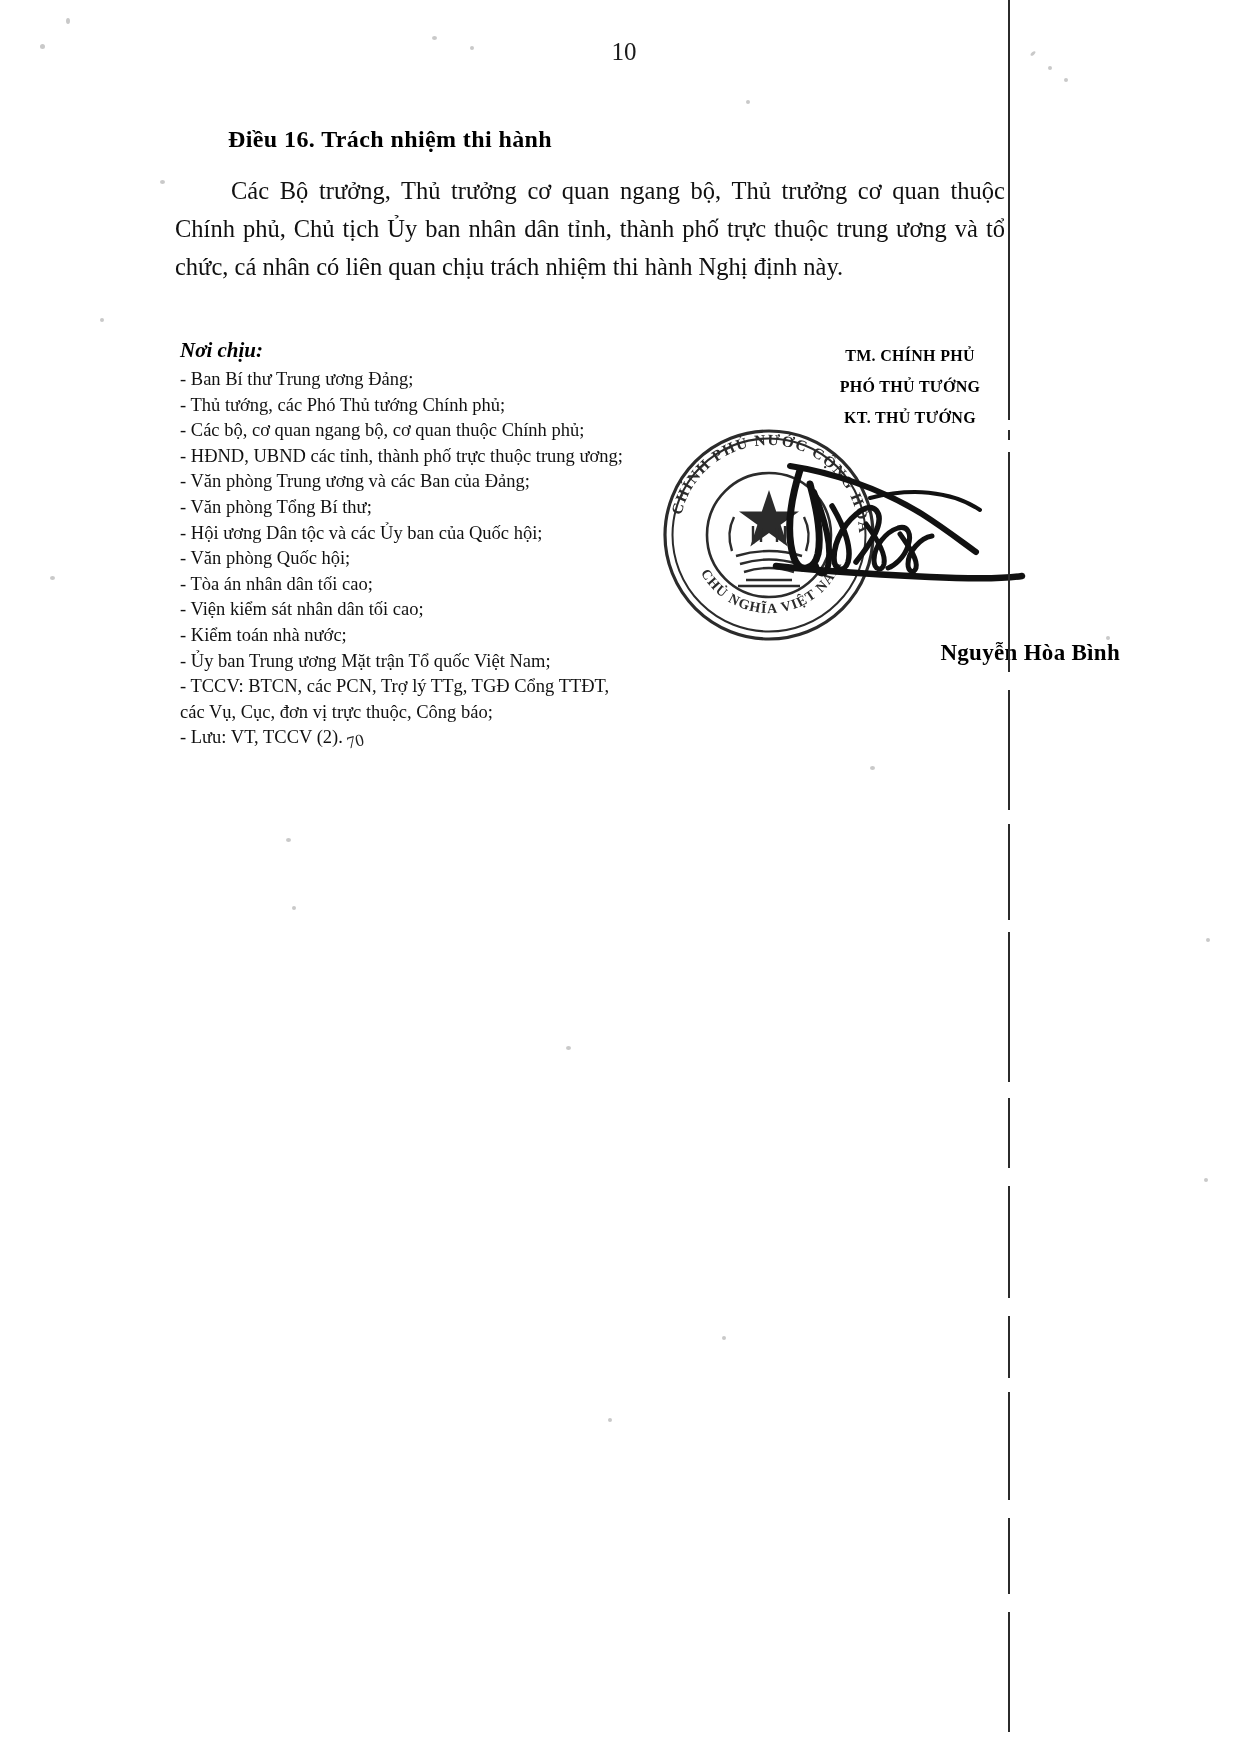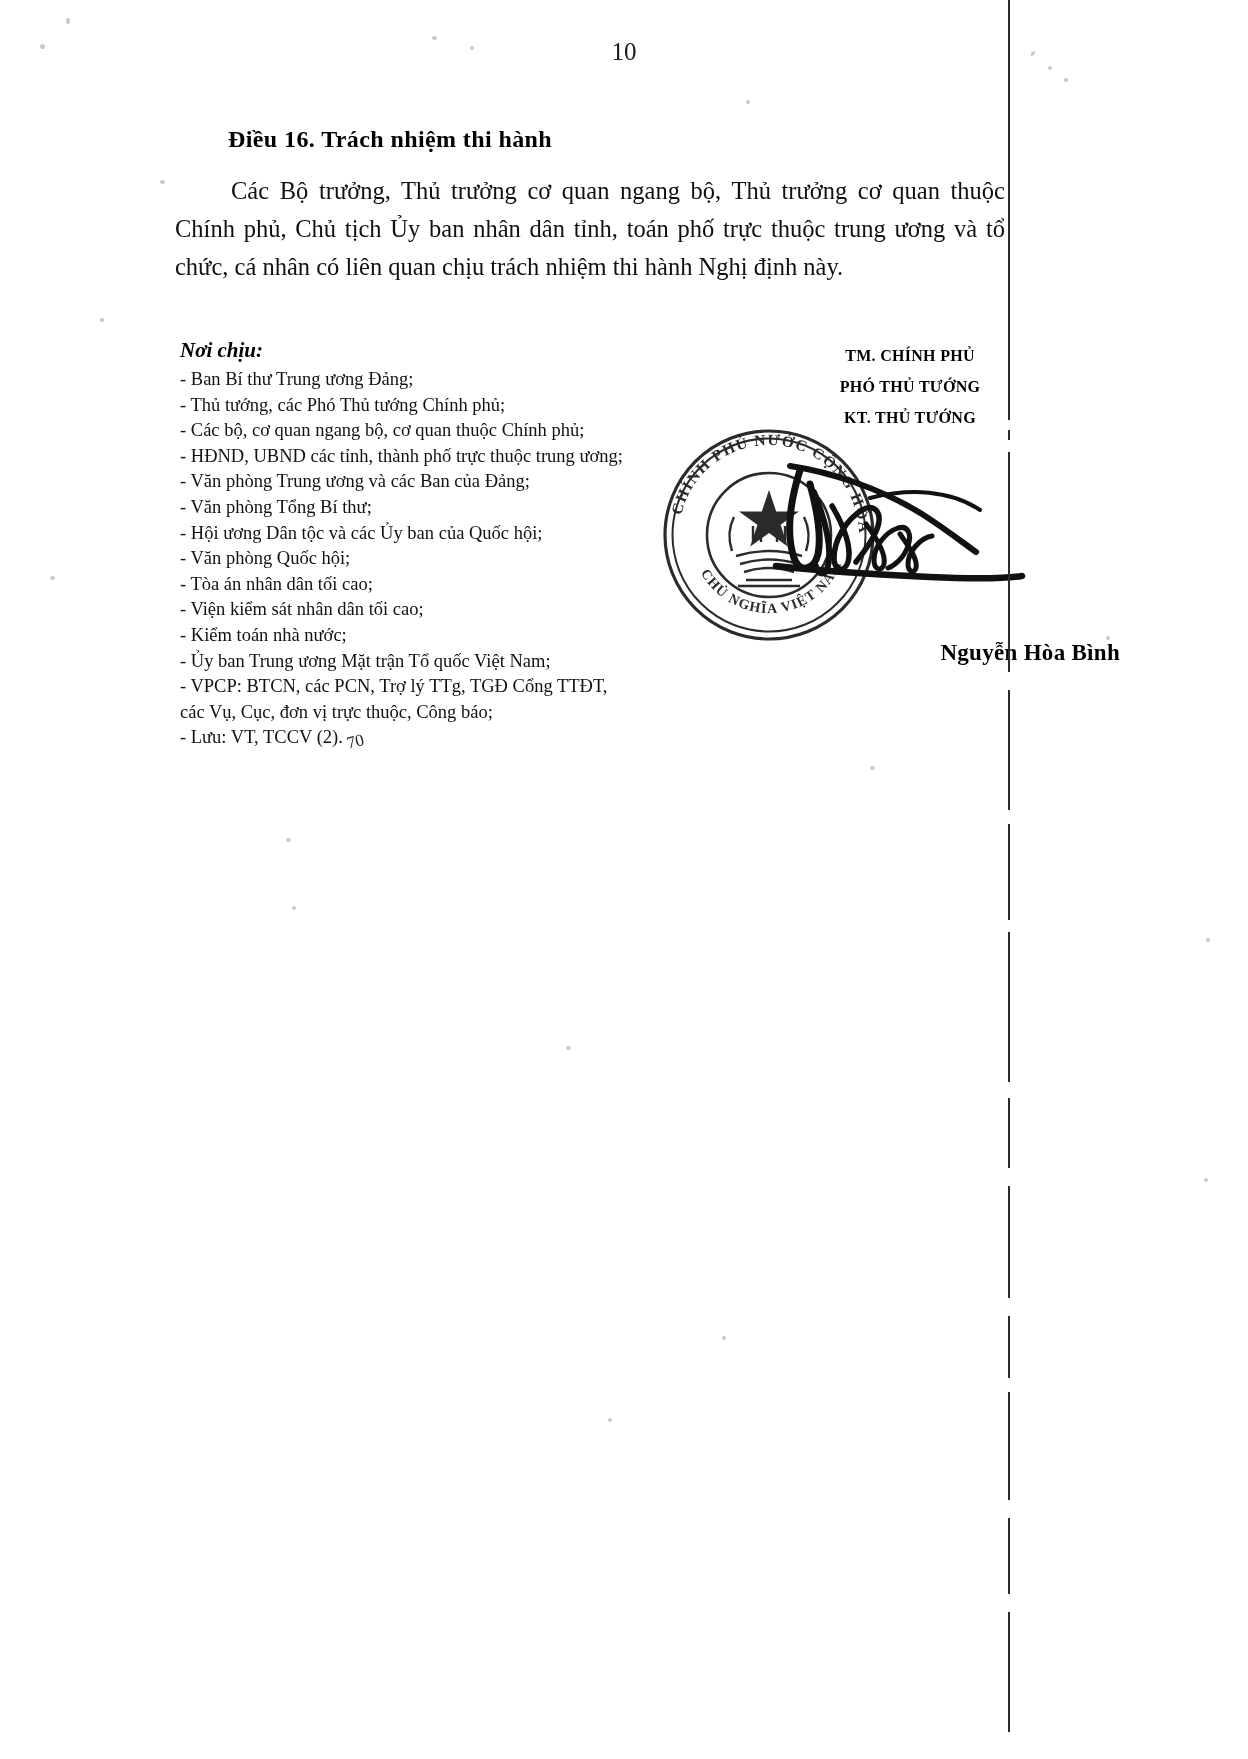--- a/index.html
+++ b/index.html
@@ -189,38 +189,38 @@
   <div class="speck" style="top:1336px;left:722px;width:4px;height:4px;"></div>
   <div class="speck" style="top:1418px;left:608px;width:4px;height:4px;"></div>
   <div class="speck" style="top:52px;left:1030px;width:6px;height:3px;transform:rotate(-40deg);"></div>
   <div class="speck" style="top:66px;left:1048px;width:4px;height:4px;"></div>
   <div class="speck" style="top:78px;left:1064px;width:4px;height:4px;"></div>
 
   <div class="page-number">10</div>
 
   <div class="article-heading">Điều 16. Trách nhiệm thi hành</div>
 
-  <div class="body-paragraph">Các Bộ trưởng, Thủ trưởng cơ quan ngang bộ, Thủ trưởng cơ quan thuộc Chính phủ, Chủ tịch Ủy ban nhân dân tỉnh, toán phố trực thuộc trung ương và tổ chức, cá nhân có liên quan chịu trách nhiệm thi hành Nghị định này.</div>
+  <div class="body-paragraph">Các Bộ trưởng, Thủ trưởng cơ quan ngang bộ, Thủ trưởng cơ quan thuộc Chính phủ, Chủ tịch Ủy ban nhân dân tỉnh, thành phố trực thuộc trung ương và tổ chức, cá nhân có liên quan chịu trách nhiệm thi hành Nghị định này.</div>
 
   <div class="recipients">
     <div class="recipients-title">Nơi chịu:</div>
     <ul>
       <li>- Ban Bí thư Trung ương Đảng;</li>
       <li>- Thủ tướng, các Phó Thủ tướng Chính phủ;</li>
       <li>- Các bộ, cơ quan ngang bộ, cơ quan thuộc Chính phủ;</li>
       <li>- HĐND, UBND các tỉnh, thành phố trực thuộc trung ương;</li>
       <li>- Văn phòng Trung ương và các Ban của Đảng;</li>
       <li>- Văn phòng Tổng Bí thư;</li>
       <li>- Hội ương Dân tộc và các Ủy ban của Quốc hội;</li>
       <li>- Văn phòng Quốc hội;</li>
       <li>- Tòa án nhân dân tối cao;</li>
       <li>- Viện kiểm sát nhân dân tối cao;</li>
       <li>- Kiểm toán nhà nước;</li>
       <li>- Ủy ban Trung ương Mặt trận Tổ quốc Việt Nam;</li>
-      <li>- VPCP: BTCN, các PCN, Trợ lý TTg, TGĐ Cổng TTĐT,</li>
+      <li>- TCCV: BTCN, các PCN, Trợ lý TTg, TGĐ Cổng TTĐT,</li>
       <li>các Vụ, Cục, đơn vị trực thuộc, Công báo;</li>
       <li>
         <span>- Lưu: VT, TCCV (2).</span><span class="hand-mark">70</span>
       </li>
     </ul>
   </div>
 
   <div class="sign-block">
     <div class="sign-line">TM. CHÍNH PHỦ</div>
     <div class="sign-line">PHÓ THỦ TƯỚNG</div>

